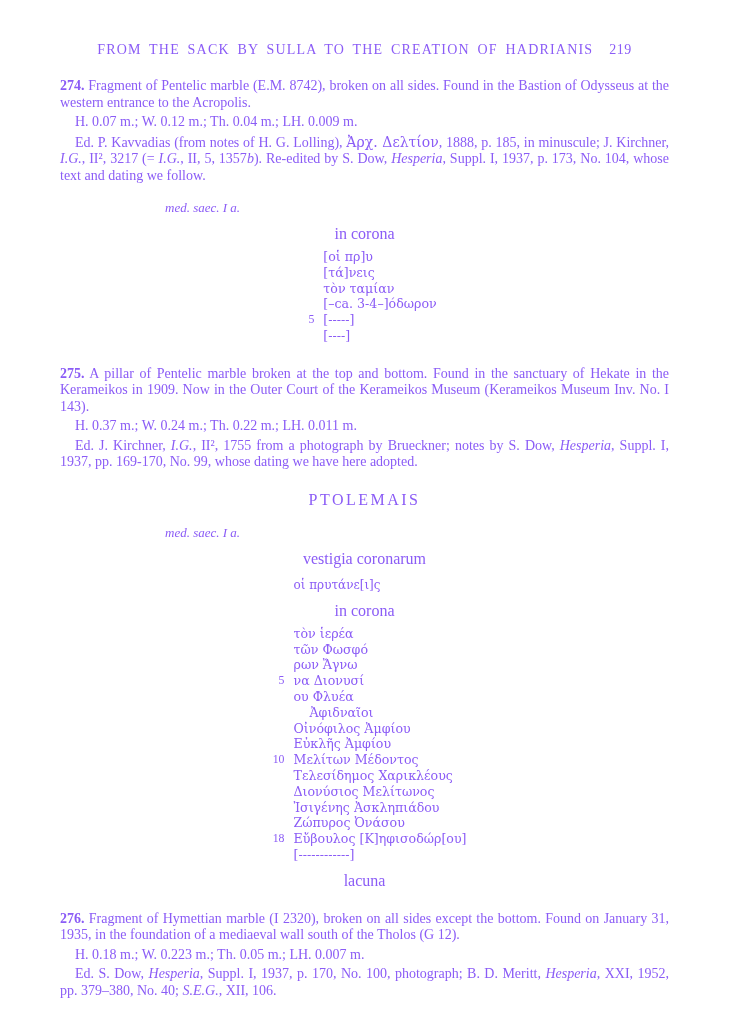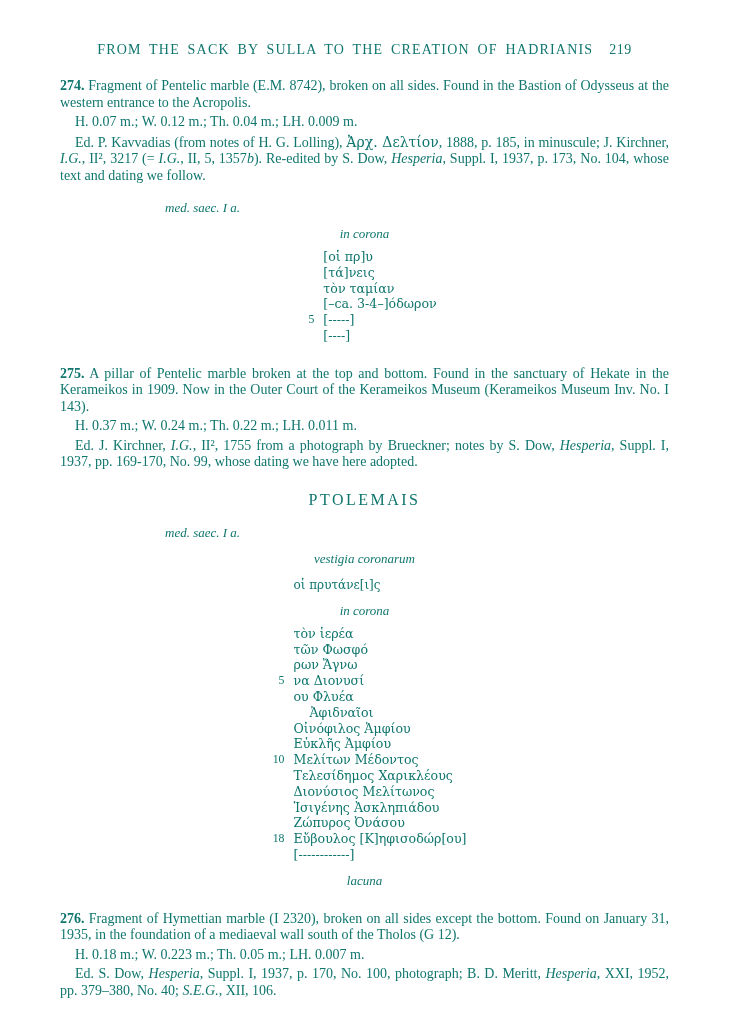--- a/index.html
+++ b/index.html
@@ -1,18 +1,18 @@
 <!DOCTYPE html>
 <html><head>
 <meta charset="utf-8">
 <style>
   html,body { margin:0; padding:0; background:#e8e8e8; }
   .page {
     width:729px; height:1024px; box-sizing:border-box;
-    margin:0 auto; background:#ffffff; color:#0f766e;
+    margin:0 auto; background:#ffffff; color:#8b5cf6;
     padding:42px 60px 24px 60px; overflow:hidden; position:relative;
     font-family:"Liberation Serif","DejaVu Serif",serif;
   }
   .running-head {
     text-align:center; font-size:14px; letter-spacing:1.2px; word-spacing:3px;
     margin:0 0 20px 0; white-space:nowrap;
   }
   .running-head .pagenum { margin-left:16px; letter-spacing:0.5px; }
   .entry { margin-top:22px; }
   .entry:first-of-type { margin-top:0; }
@@ -26,21 +26,21 @@
   .date-label {
     font-style:italic; font-size:13px; line-height:16px;
     margin:16px 0 0 105px;
   }
   .entry-heading {
     text-align:center; font-size:16px; letter-spacing:2.5px;
     margin:20px 0 0 0; font-weight:normal;
   }
   .inscription { width:fit-content; margin:10px auto 0 auto; }
   .ins-label {
-    font-style:italic; text-align:center; font-size:13px; line-height:16px;
+    text-align:center; font-size:16px; line-height:16px;
     margin:10px 0 0 0;
   }
   .pryt-line {
     font-size:12px; line-height:16px; margin:10px 0 0 31px;
   }
   .greek-block { margin-top:7px; }
   .greek-line { display:flex; font-size:12.6px; line-height:15.8px; }
   .gl-num {
     width:22px; text-align:right; padding-right:9px; flex:0 0 auto;
     font-family:"Liberation Serif",serif; font-size:11.8px;

